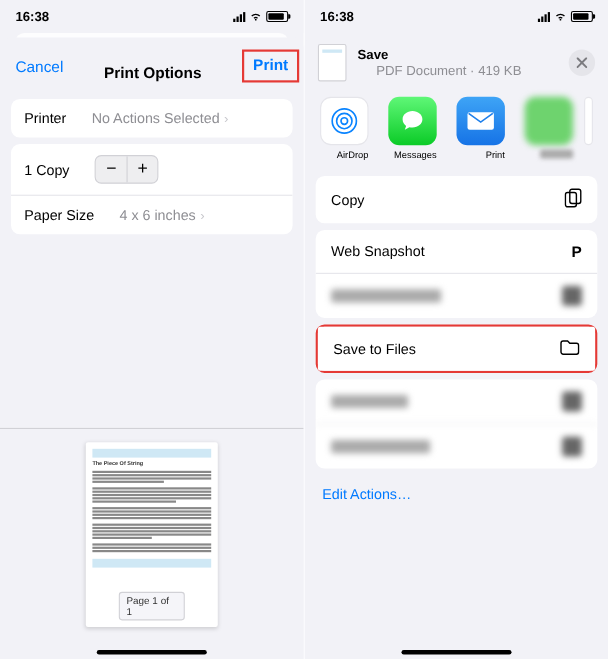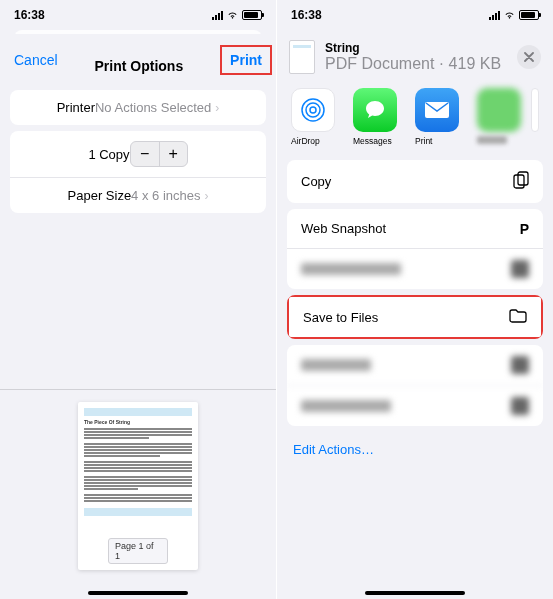--- a/index.html
+++ b/index.html
@@ -18,21 +18,21 @@
     
     .sheet-stub { height: 8px; background: #fff; margin: 0 14px; border-radius: 8px 8px 0 0; opacity: 0.8; }
     .sheet { background: #f2f2f7; border-radius: 10px 10px 0 0; margin-top: -4px; position: relative; height: calc(100% - 34px); }
     .sheet-header { display: flex; justify-content: space-between; align-items: center; padding: 12px 14px 10px; }
     .cancel-btn { color: #007aff; font-size: 14px; }
     .header-title { font-size: 14px; font-weight: 600; color: #000; margin-top: 12px; }
     .print-btn-box { border: 2px solid #e53935; padding: 4px 8px; margin: -6px -10px -6px 0; }
     .print-btn { color: #007aff; font-size: 14px; font-weight: 700; }
     
     .section { background: #fff; margin: 6px 10px; border-radius: 8px; overflow: hidden; }
-    .row { display: flex; justify-content: center; align-items: center; padding: 10px 12px; border-bottom: 0.5px solid #e5e5ea; font-size: 13px; }
+    .row { display: flex; justify-content: flex-start; align-items: center; padding: 10px 12px; border-bottom: 0.5px solid #e5e5ea; font-size: 13px; gap: 23px; }
     .row:last-child { border-bottom: none; }
     .row-label { color: #000; }
     .row-value { color: #8e8e93; display: flex; align-items: center; gap: 4px; }
     .chevron { color: #c7c7cc; font-size: 12px; }
     .stepper { display: flex; border: 0.5px solid #d1d1d6; border-radius: 6px; overflow: hidden; background: #eeeef0; }
     .stepper-btn { width: 28px; height: 24px; display: flex; align-items: center; justify-content: center; font-size: 16px; color: #000; }
     .stepper-btn + .stepper-btn { border-left: 0.5px solid #d1d1d6; }
     
     .preview-area { position: absolute; bottom: 0; left: 0; right: 0; height: 210px; border-top: 0.5px solid #d1d1d6; display: flex; justify-content: center; padding-top: 12px; }
     .doc-preview { width: 120px; height: 168px; background: #fff; box-shadow: 0 1px 4px rgba(0,0,0,0.15); border-radius: 2px; padding: 6px; position: relative; font-size: 4px; }
@@ -42,25 +42,25 @@
     .page-badge { position: absolute; bottom: 6px; left: 50%; transform: translateX(-50%); background: #f2f2f7cc; border: 0.5px solid #d1d1d6; border-radius: 3px; padding: 2px 6px; font-size: 9px; color: #333; }
     
     .home-indicator { position: absolute; bottom: 4px; left: 50%; transform: translateX(-50%); width: 100px; height: 4px; background: #000; border-radius: 2px; }
     
     
     .share-header { display: flex; align-items: center; padding: 8px 12px 4px; gap: 10px; }
     .file-thumb { width: 26px; height: 34px; background: #fff; border: 0.5px solid #d1d1d6; border-radius: 2px; position: relative; }
     .file-thumb::before { content: ''; position: absolute; top: 4px; left: 3px; right: 3px; height: 3px; background: #cfe8f5; }
     .file-info { flex: 1; }
     .file-name { font-size: 12px; font-weight: 600; color: #000; }
-    .file-meta { font-size: 16px; color: #8e8e93; }
+    .file-meta { font-size: 12px; color: #8e8e93; margin-left: 17px; }
     .close-btn { width: 24px; height: 24px; border-radius: 12px; background: #e5e5ea; display: flex; align-items: center; justify-content: center; color: #7c7c80; font-size: 12px; }
     
     .share-targets { display: flex; gap: 18px; padding: 10px 14px 8px; overflow: hidden; }
-    .target { display: flex; flex-direction: column; align-items: flex-start; gap: 4px; width: 46px; }
+    .target { display: flex; flex-direction: column; align-items: flex-end; gap: 4px; width: 46px; }
     .target-icon { width: 44px; height: 44px; border-radius: 10px; display: flex; align-items: center; justify-content: center; }
     .target-label { font-size: 8.5px; color: #000; text-align: center; }
     .airdrop { background: #fff; border: 0.5px solid #e5e5ea; }
     .messages { background: linear-gradient(#5ff777, #0bcb27); }
     .mail { background: linear-gradient(#3ea4f6, #1673e6); }
     .blurred { background: #6ed36e; filter: blur(3px); }
     .partial { background: #fff; border: 0.5px solid #e5e5ea; width: 10px; margin-left: -8px; }
     
     .action-list { background: #fff; margin: 6px 10px; border-radius: 8px; overflow: hidden; }
     .action-row { display: flex; justify-content: space-between; align-items: center; padding: 11px 14px; border-bottom: 0.5px solid #e5e5ea; font-size: 13px; color: #000; min-height: 40px; }
@@ -182,21 +182,21 @@
       <div class="battery-icon">
           <div class="battery-fill"></div>
         </div>
     </div>
   </div>
 
   <div class="sheet" style="margin-top:2px; height: calc(100% - 32px)">
     <div class="share-header">
       <div class="file-thumb"></div>
       <div class="file-info">
-        <div class="file-name">String</div>
+        <div class="file-name">Save</div>
         <div class="file-meta">PDF Document · 419 KB</div>
       </div>
       <div class="close-btn">
         <svg width="10" height="10" viewBox="0 0 10 10">
             <path d="M1 1l8 8M9 1l-8 8" stroke="#7c7c80" stroke-width="1.8" stroke-linecap="round"></path>
           </svg>
       </div>
     </div>
 
     <div class="share-targets">

